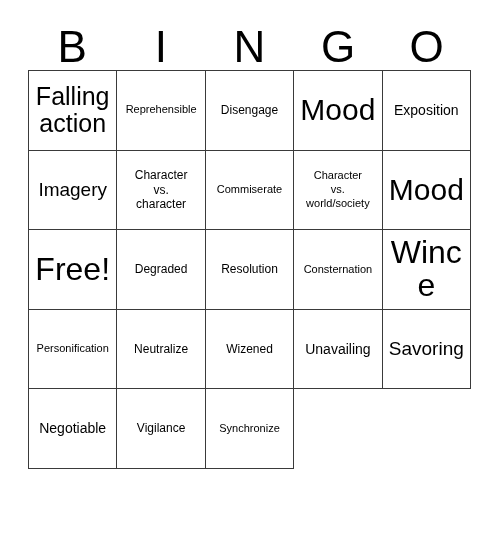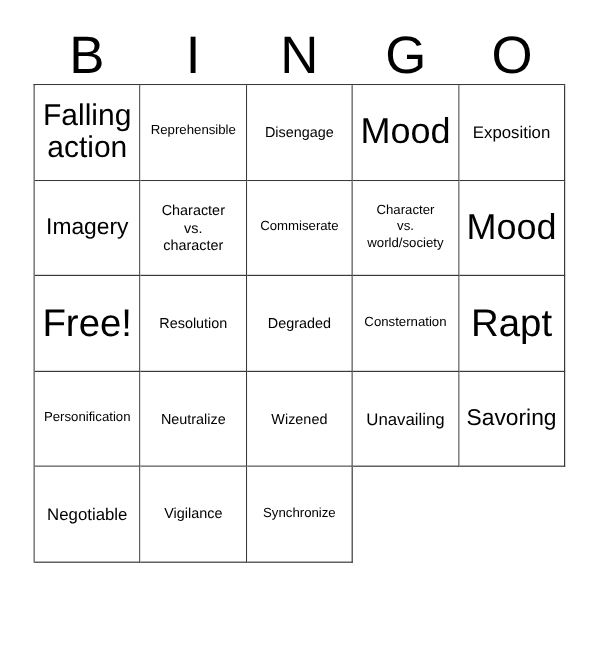--- a/index.html
+++ b/index.html
@@ -138,30 +138,30 @@
 vs.
 world/society</span>
       </div>
       <div class="cell">
         <span class="cell-text fs-xxl">Mood</span>
       </div>
       <div class="cell">
         <span class="cell-text fs-xxxl">Free!</span>
       </div>
       <div class="cell">
-        <span class="cell-text fs-m">Resolution</span>
+        <span class="cell-text fs-m">Degraded</span>
       </div>
       <div class="cell">
-        <span class="cell-text fs-m">Degraded</span>
+        <span class="cell-text fs-m">Resolution</span>
       </div>
       <div class="cell">
         <span class="cell-text fs-xs">Consternation</span>
       </div>
       <div class="cell">
-        <span class="cell-text fs-xxxl">Rapt</span>
+        <span class="cell-text fs-xxxl">Wince</span>
       </div>
       <div class="cell">
         <span class="cell-text fs-xs">Personification</span>
       </div>
       <div class="cell">
         <span class="cell-text fs-m">Neutralize</span>
       </div>
       <div class="cell">
         <span class="cell-text fs-m">Wizened</span>
       </div>

